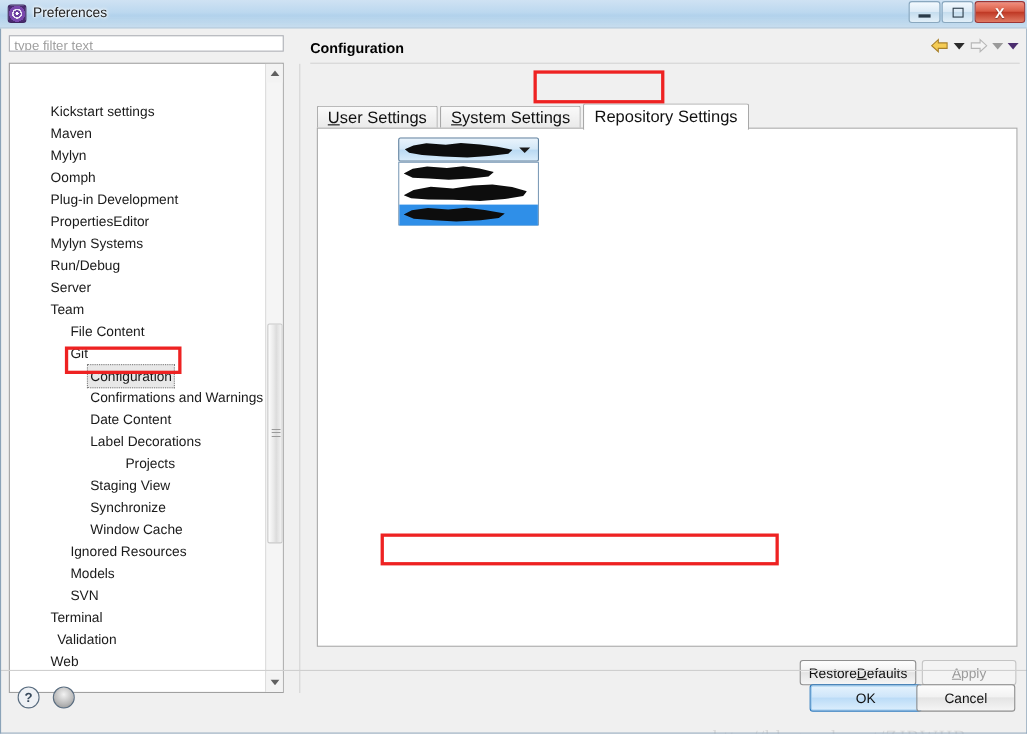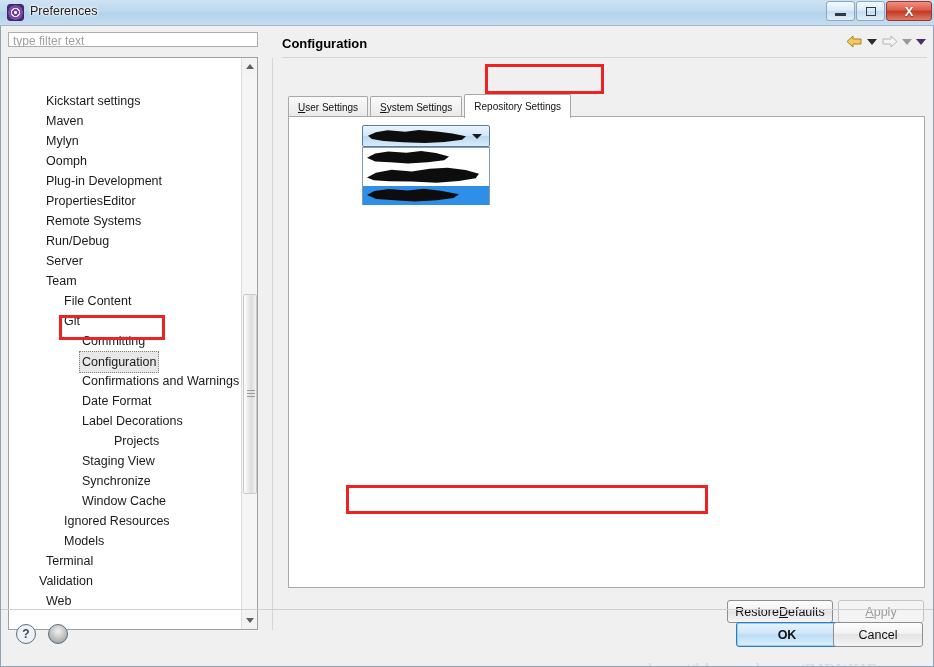--- a/index.html
+++ b/index.html
@@ -158,21 +158,21 @@
   .panel-hr {
     position: absolute; left: 282px; top: 31px;
     width: 645px; height: 1px; background: #d5d5d5;
   }
 
   
   .tabs { position: absolute; left: 288px; top: 68px; display: flex; align-items: flex-end; }
   .tab {
     height: 22px; line-height: 21px;
     padding: 0 9px;
-    font-size: 10px; color: #111;
+    font-size: 15px; color: #111;
     border: 1px solid #a8a8a8;
     border-bottom: none;
     background: linear-gradient(to bottom, #fafafa, #e8e8e8);
     margin-right: 2px;
     border-top-left-radius: 2px; border-top-right-radius: 2px;
   }
   .tab.active {
     background: #fff;
     border-color: #a8a8a8;
     position: relative; z-index: 3;
@@ -365,39 +365,39 @@
     <input class="filter-box" placeholder="type filter text" style="">
 
     <div class="tree-panel">
       <div class="tree-list" id="tree-list">
           <div class="tree-item" style="padding-left: 34px; margin-top: 33px;"><span class="tree-label">Kickstart settings</span></div>
           <div class="tree-item" style="padding-left: 34px;"><span class="tree-label">Maven</span></div>
           <div class="tree-item" style="padding-left: 34px;"><span class="tree-label">Mylyn</span></div>
           <div class="tree-item" style="padding-left: 34px;"><span class="tree-label">Oomph</span></div>
           <div class="tree-item" style="padding-left: 34px;"><span class="tree-label">Plug-in Development</span></div>
           <div class="tree-item" style="padding-left: 34px;"><span class="tree-label">PropertiesEditor</span></div>
-          <div class="tree-item" style="padding-left: 34px;"><span class="tree-label">Remote Systems</span></div>
+          <div class="tree-item" style="padding-left: 34px;"><span class="tree-label">Mylyn Systems</span></div>
           <div class="tree-item" style="padding-left: 34px;"><span class="tree-label">Run/Debug</span></div>
           <div class="tree-item" style="padding-left: 34px;"><span class="tree-label">Server</span></div>
           <div class="tree-item" style="padding-left: 34px;"><span class="tree-label">Team</span></div>
           <div class="tree-item" style="padding-left: 52px;"><span class="tree-label">File Content</span></div>
           <div class="tree-item" style="padding-left: 52px;"><span class="tree-label">Git</span></div>
-          <div class="tree-item" style="padding-left: 70px;"><span class="tree-label">Committing</span></div>
           <div class="tree-item selected" style="padding-left: 70px;"><span class="tree-label">Configuration</span></div>
           <div class="tree-item" style="padding-left: 70px;"><span class="tree-label">Confirmations and Warnings</span></div>
-          <div class="tree-item" style="padding-left: 70px;"><span class="tree-label">Date Format</span></div>
+          <div class="tree-item" style="padding-left: 70px;"><span class="tree-label">Date Content</span></div>
           <div class="tree-item" style="padding-left: 70px;"><span class="tree-label">Label Decorations</span></div>
           <div class="tree-item" style="padding-left: 70px; margin-left: 32px;"><span class="tree-label">Projects</span></div>
           <div class="tree-item" style="padding-left: 70px;"><span class="tree-label">Staging View</span></div>
           <div class="tree-item" style="padding-left: 70px;"><span class="tree-label">Synchronize</span></div>
           <div class="tree-item" style="padding-left: 70px;"><span class="tree-label">Window Cache</span></div>
           <div class="tree-item" style="padding-left: 52px;"><span class="tree-label">Ignored Resources</span></div>
           <div class="tree-item" style="padding-left: 52px;"><span class="tree-label">Models</span></div>
+          <div class="tree-item" style="padding-left: 52px;"><span class="tree-label">SVN</span></div>
           <div class="tree-item" style="padding-left: 34px;"><span class="tree-label">Terminal</span></div>
-          <div class="tree-item" style="padding-left: 27px;"><span class="tree-label">Validation</span></div>
+          <div class="tree-item" style="padding-left: 40px;"><span class="tree-label">Validation</span></div>
           <div class="tree-item" style="padding-left: 34px;"><span class="tree-label">Web</span></div>
         </div>
       <div class="tree-scroll">
         <div class="sb-arrow up">
             <div class="ar-up"></div>
           </div>
         <div class="sb-thumb">
             <div class="sb-grip"></div>
           </div>
         <div class="sb-arrow down">
@@ -641,21 +641,21 @@
     <div class="btn" style="left:727px; top:574px; width:106px; height:23px;">Restore <u>D</u>efaults</div>
     <div class="btn disabled" style="left:838px; top:574px; width:86px; height:23px;"><u>A</u>pply</div>
 
     <div class="bottom-sep"></div>
 
     <div class="icon-circle" style="left:16px; top:598px;">
         <span>?</span>
       </div>
     <div class="icon-circle gray-ball" style="left:48px; top:598px;"></div>
 
-    <div class="btn default" style="left:736px; top:596px; width:102px; height:25px; font-weight:bold;">OK</div>
+    <div class="btn default" style="left:736px; top:596px; width:102px; height:25px; font-weight:normal;">OK</div>
     <div class="btn" style="left:833px; top:596px; width:90px; height:25px;">Cancel</div>
 
     <div class="watermark">http://blog.csdn.net/ZJBWHB</div>
   </div>
 
   <div class="annot" style="left:485px; top:64px; width:119px; height:30px;"></div>
   <div class="annot" style="left:59px; top:315px; width:106px; height:25px;"></div>
   <div class="annot" style="left:346px; top:485px; width:362px; height:29px;"></div>
 
   <div class="outer-border"></div>

